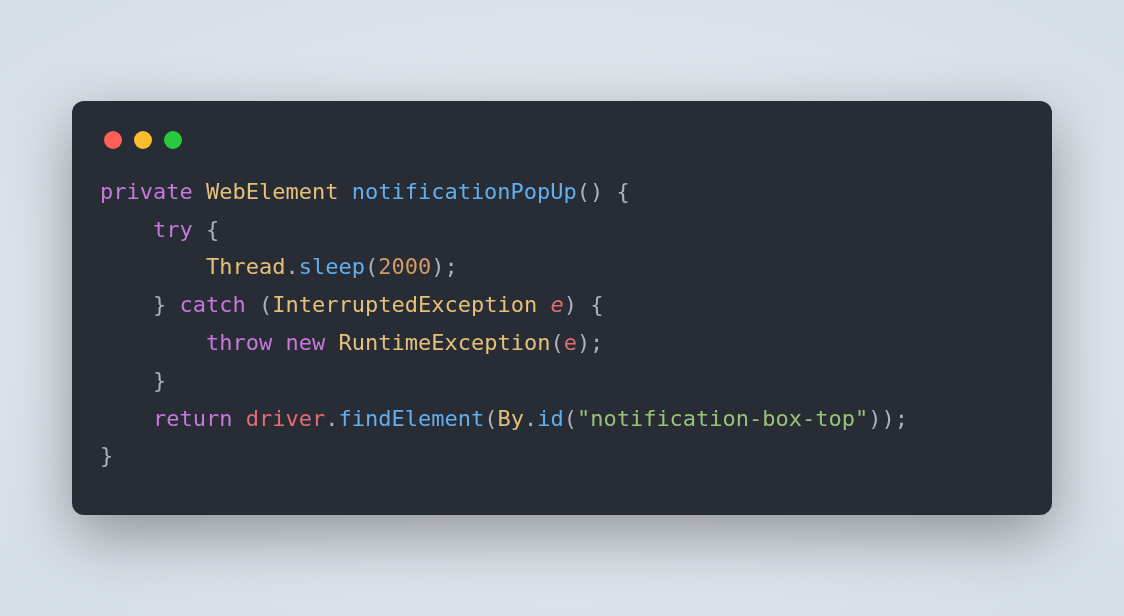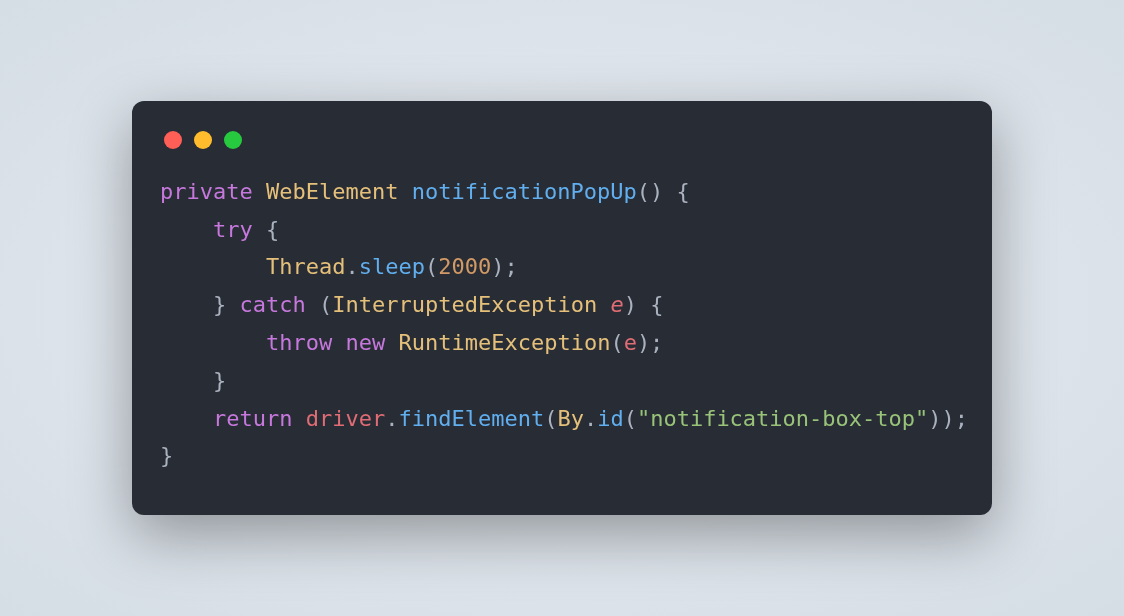--- a/index.html
+++ b/index.html
@@ -6,21 +6,21 @@
   body {
     width: 1124px;
     height: 616px;
     background: radial-gradient(ellipse at center, #e8edf2 0%, #d5dde5 100%);
     display: flex;
     align-items: center;
     justify-content: center;
     font-family: "SF Mono", "Monaco", "Menlo", "Consolas", monospace;
   }
   .window {
-    width: 860px;
+    width: 980px;
     background: #282c34;
     border-radius: 12px;
     box-shadow: 0 20px 60px rgba(0,0,0,0.35);
     padding: 24px 28px 40px 28px;
   }
   .titlebar {
     display: flex;
     gap: 12px;
     padding: 6px 0 24px 4px;
   }

